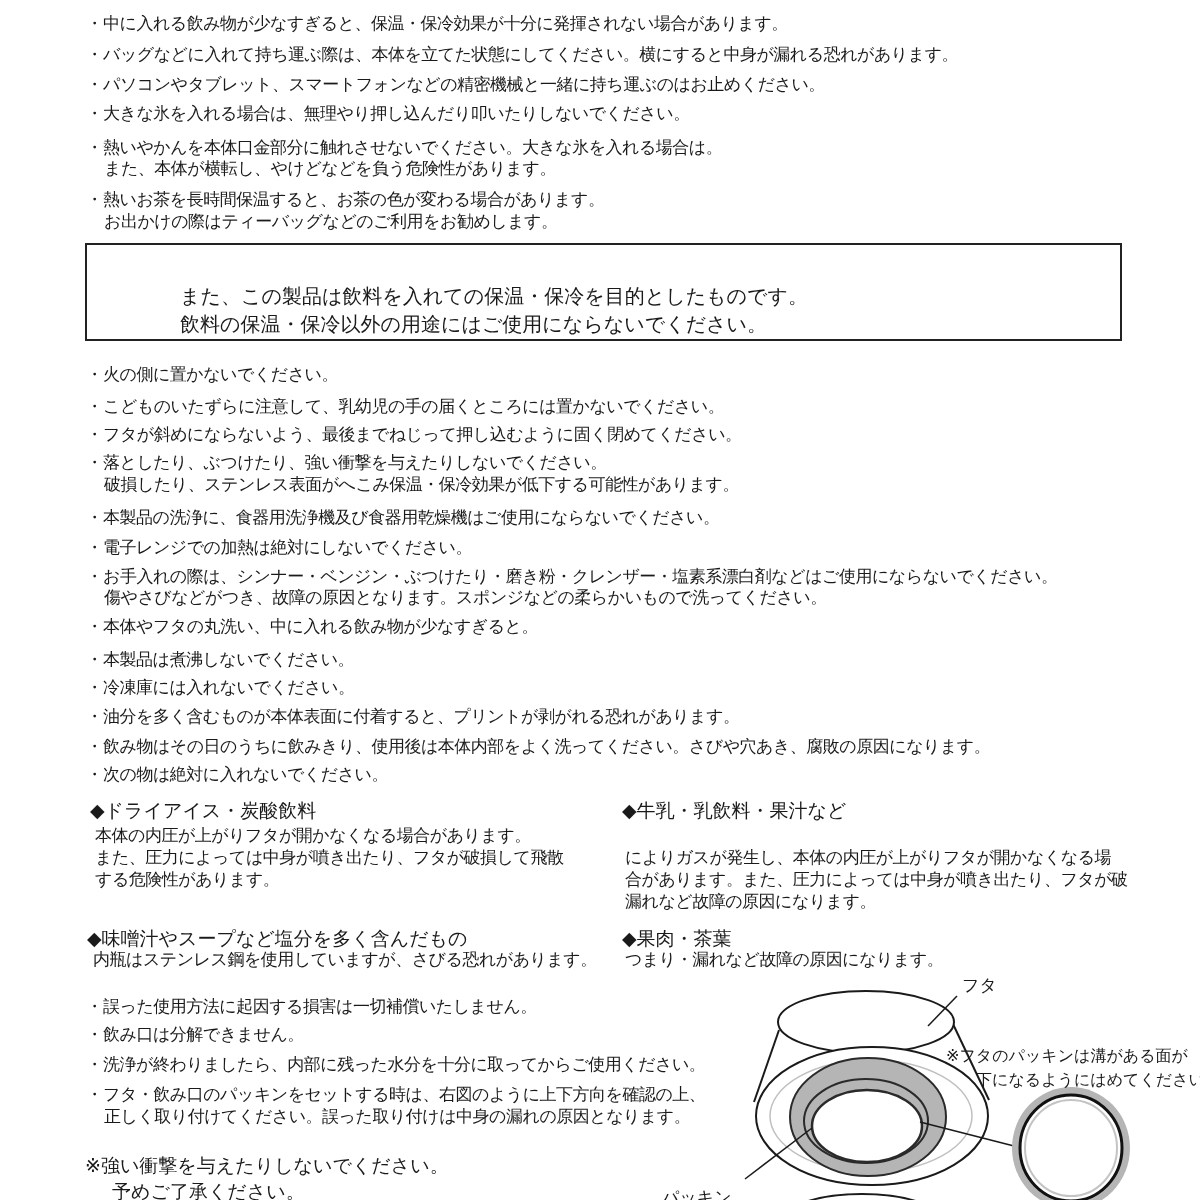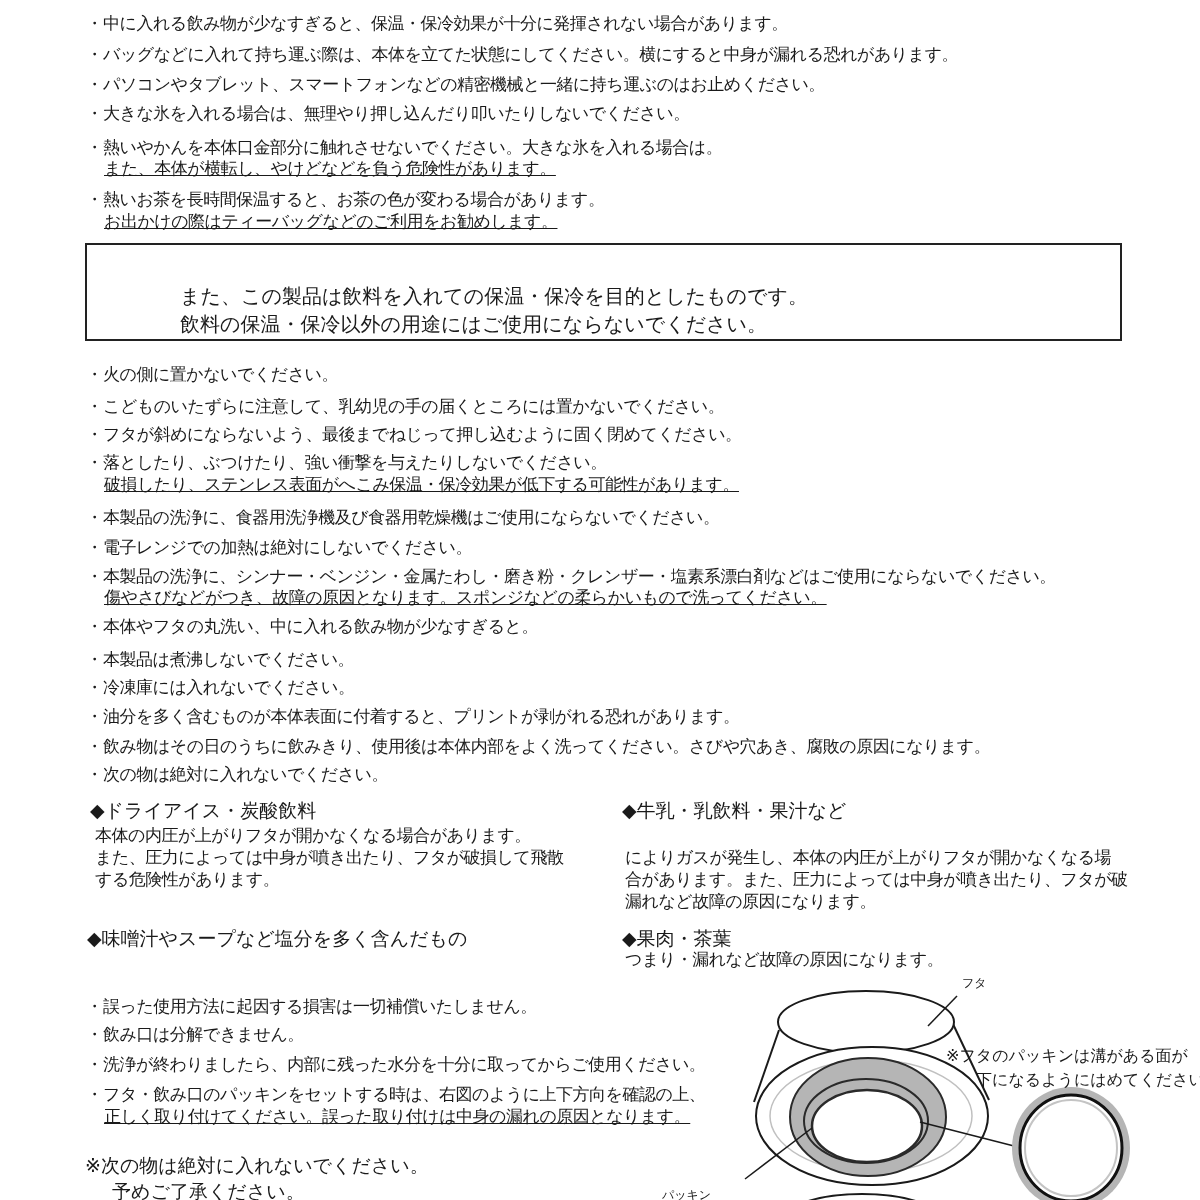--- a/index.html
+++ b/index.html
@@ -1,26 +1,26 @@
 <!DOCTYPE html>
 <html><head>
 <meta charset="utf-8">
 <style>
   html,body{margin:0;padding:0;background:#ffffff;}
   #page{position:relative;width:1200px;height:1200px;background:#ffffff;overflow:hidden;
         font-family:"Liberation Sans","DejaVu Sans",sans-serif;color:#1a1a1a;}
   .ln{position:absolute;white-space:nowrap;font-size:17px;letter-spacing:-0.5px;line-height:1.2;}
   .b{left:86px;display:flex;}
   .mk{width:17px;flex:none;}
-  .cont{left:104px;text-decoration:underline;}
+  .cont{left:104px;}
   .bx{font-size:20px;letter-spacing:0;}
   .h{font-size:19px;letter-spacing:0;}
   .big{font-size:19px;letter-spacing:0;}
   .small{font-size:16px;letter-spacing:0;}
-  .dlabel{font-size:12px;letter-spacing:0;}
+  .dlabel{font-size:17px;letter-spacing:0;}
   .warnbox{position:absolute;left:85px;top:243px;width:1037px;height:98px;border:2px solid #222;box-sizing:border-box;}
   svg{position:absolute;left:640px;top:960px;}
 </style>
 </head>
 <body>
 
 <div id="page">
 
   <div class="ln b" style="top:14px">
       <span class="mk">・</span>
@@ -73,21 +73,21 @@
   <div class="ln b" style="top:508px">
       <span class="mk">・</span>
       <span>本製品の洗浄に、食器用洗浄機及び食器用乾燥機はご使用にならないでください。</span>
     </div>
   <div class="ln b" style="top:538px">
       <span class="mk">・</span>
       <span>電子レンジでの加熱は絶対にしないでください。</span>
     </div>
   <div class="ln b" style="top:567px">
       <span class="mk">・</span>
-      <span>本製品の洗浄に、シンナー・ベンジン・金属たわし・磨き粉・クレンザー・塩素系漂白剤などはご使用にならないでください。</span>
+      <span>お手入れの際は、シンナー・ベンジン・ぶつけたり・磨き粉・クレンザー・塩素系漂白剤などはご使用にならないでください。</span>
     </div>
   <div class="ln cont" style="top:588px">傷やさびなどがつき、故障の原因となります。スポンジなどの柔らかいもので洗ってください。</div>
   <div class="ln b" style="top:617px">
       <span class="mk">・</span>
       <span>本体やフタの丸洗い、中に入れる飲み物が少なすぎると。</span>
     </div>
   <div class="ln b" style="top:650px">
       <span class="mk">・</span>
       <span>本製品は煮沸しないでください。</span>
     </div>
@@ -112,20 +112,21 @@
   <div class="ln" style="left:95px;top:826px">本体の内圧が上がりフタが開かなくなる場合があります。</div>
   <div class="ln" style="left:95px;top:848px">また、圧力によっては中身が噴き出たり、フタが破損して飛散</div>
   <div class="ln" style="left:95px;top:870px">する危険性があります。</div>
 
   <div class="ln h" style="left:622px;top:800px">◆牛乳・乳飲料・果汁など</div>
   <div class="ln" style="left:625px;top:848px">によりガスが発生し、本体の内圧が上がりフタが開かなくなる場</div>
   <div class="ln" style="left:625px;top:870px">合があります。また、圧力によっては中身が噴き出たり、フタが破</div>
   <div class="ln" style="left:625px;top:892px">漏れなど故障の原因になります。</div>
 
   <div class="ln h" style="left:87px;top:928px">◆味噌汁やスープなど塩分を多く含んだもの</div>
+  <div class="ln" style="left:93px;top:950px">内瓶はステンレス鋼を使用していますが、さびる恐れがあります。</div>
 
   <div class="ln h" style="left:622px;top:928px">◆果肉・茶葉</div>
   <div class="ln" style="left:625px;top:950px">つまり・漏れなど故障の原因になります。</div>
 
   <div class="ln b" style="top:997px">
       <span class="mk">・</span>
       <span>誤った使用方法に起因する損害は一切補償いたしません。</span>
     </div>
   <div class="ln b" style="top:1025px">
       <span class="mk">・</span>
@@ -134,21 +135,21 @@
   <div class="ln b" style="top:1055px">
       <span class="mk">・</span>
       <span>洗浄が終わりましたら、内部に残った水分を十分に取ってからご使用ください。</span>
     </div>
   <div class="ln b" style="top:1085px">
       <span class="mk">・</span>
       <span>フタ・飲み口のパッキンをセットする時は、右図のように上下方向を確認の上、</span>
     </div>
   <div class="ln cont" style="top:1107px">正しく取り付けてください。誤った取り付けは中身の漏れの原因となります。</div>
 
-  <div class="ln big" style="left:85px;top:1155px">※次の物は絶対に入れないでください。</div>
+  <div class="ln big" style="left:85px;top:1155px">※強い衝撃を与えたりしないでください。</div>
   <div class="ln big" style="left:112px;top:1181px">予めご了承ください。</div>
 
   <svg width="560" height="240" viewBox="640 960 560 240">
 
     <path d="M779,1030 L754,1102" fill="none" stroke="#1a1a1a" stroke-width="2"></path>
     <path d="M953,1024 L989,1100" fill="none" stroke="#1a1a1a" stroke-width="2"></path>
 
     <ellipse cx="866" cy="1022" rx="88" ry="31" fill="#ffffff" stroke="#1a1a1a" stroke-width="2"></ellipse>
 
     <ellipse cx="872" cy="1116" rx="116" ry="69" fill="#ffffff" stroke="#1a1a1a" stroke-width="2"></ellipse>

